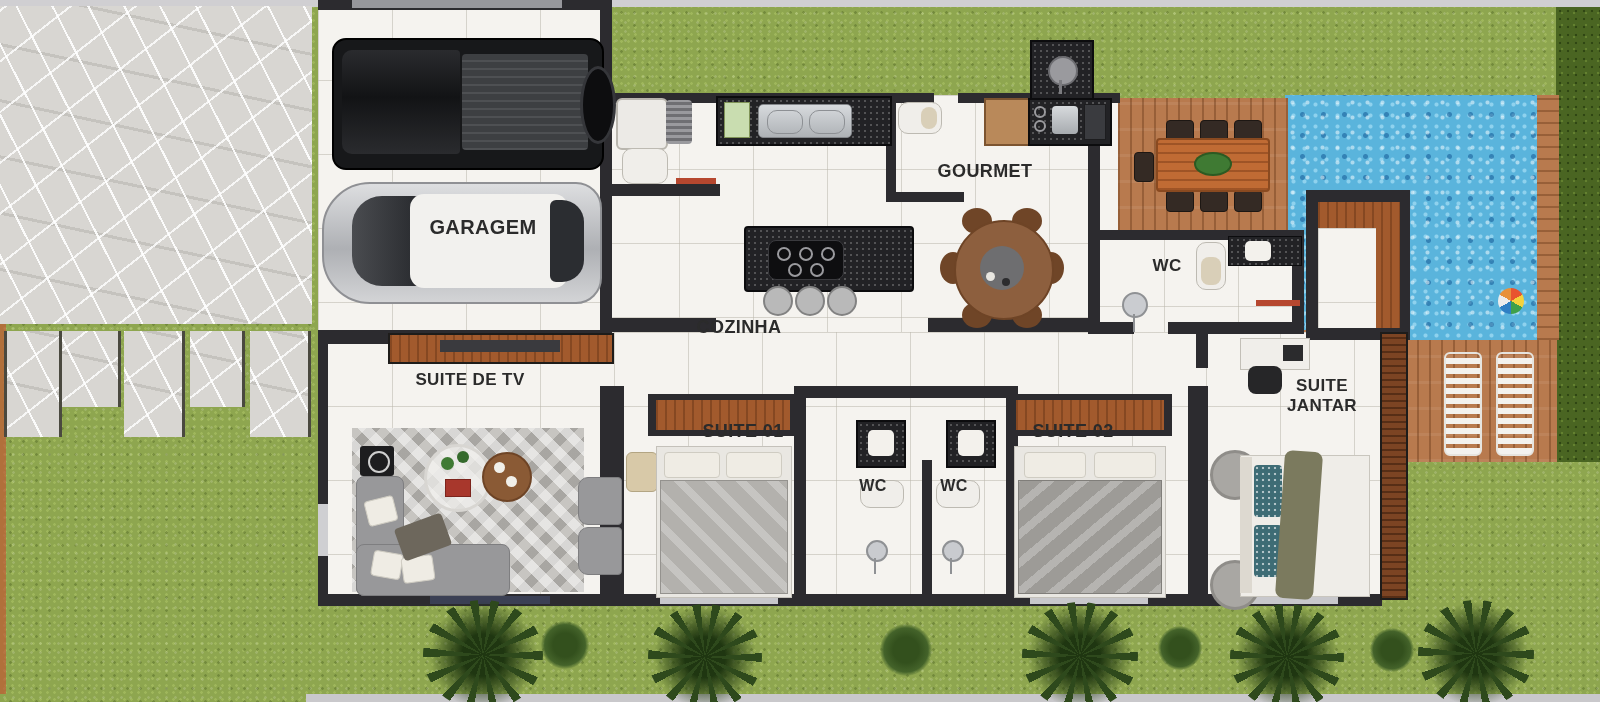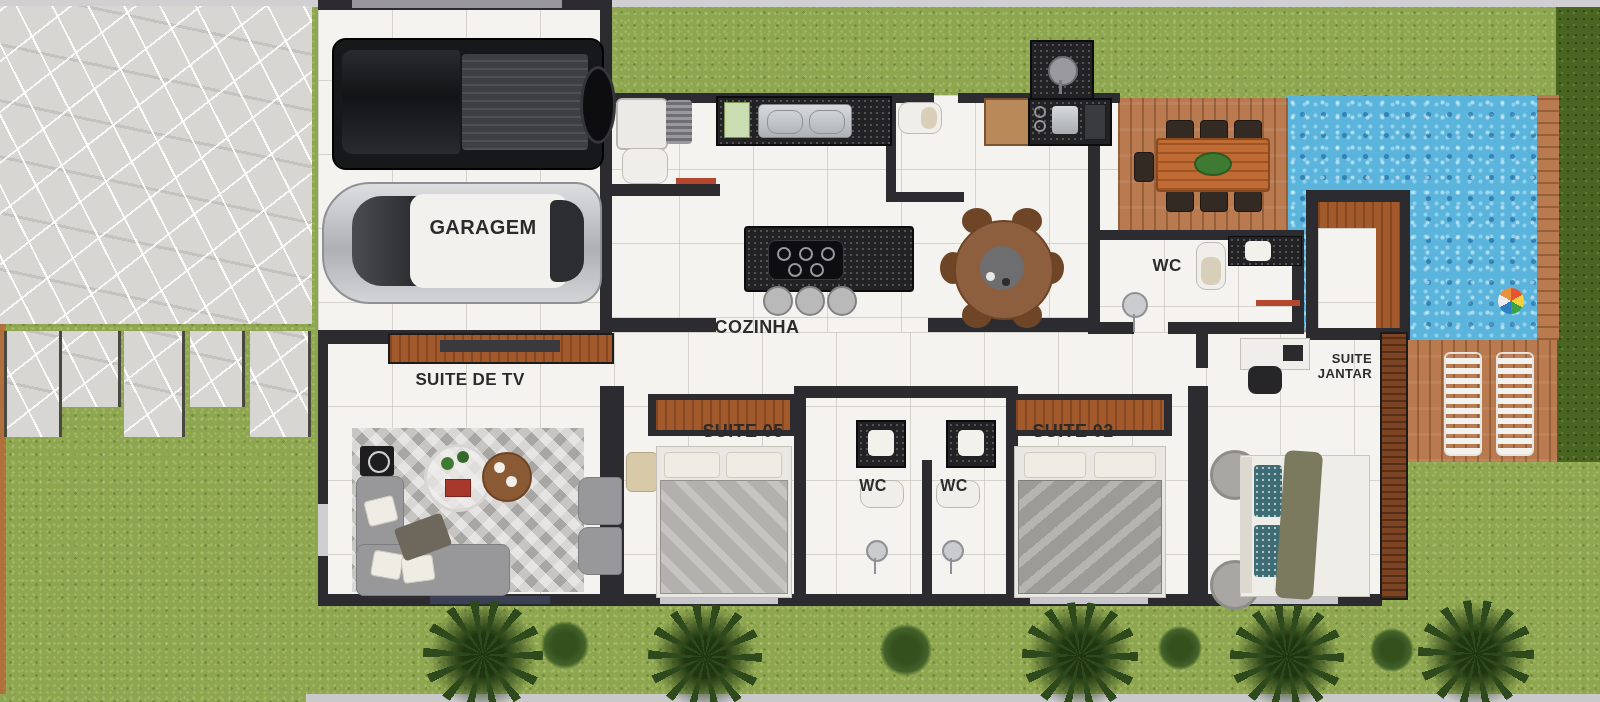--- a/index.html
+++ b/index.html
@@ -187,21 +187,21 @@
       <div class="a" style="left:8px;top:6px;width:10px;height:10px;border:2px solid #9a9a9e;border-radius:50%;"></div>
       <div class="a" style="left:30px;top:6px;width:10px;height:10px;border:2px solid #9a9a9e;border-radius:50%;"></div>
       <div class="a" style="left:52px;top:6px;width:10px;height:10px;border:2px solid #9a9a9e;border-radius:50%;"></div>
       <div class="a" style="left:19px;top:22px;width:10px;height:10px;border:2px solid #9a9a9e;border-radius:50%;"></div>
       <div class="a" style="left:41px;top:22px;width:10px;height:10px;border:2px solid #9a9a9e;border-radius:50%;"></div>
     </div>
   </div>
   <div class="a stool" style="left:763px;top:286px;width:26px;height:26px;"></div>
   <div class="a stool" style="left:795px;top:286px;width:26px;height:26px;"></div>
   <div class="a stool" style="left:827px;top:286px;width:26px;height:26px;"></div>
-  <div class="lbl" style="left:687px;top:317px;width:140px;font-size:18px;">COZINHA</div>
+  <div class="lbl" style="left:669px;top:317px;width:140px;font-size:18px;">COZINHA</div>
 
   <div class="a granite" style="left:1030px;top:40px;width:60px;height:58px;border:2px solid #0c0c0e;">
     <div class="a" style="left:16px;top:14px;width:26px;height:26px;background:#9a9a9e;border:2px solid #6d6d71;border-radius:50%;"></div>
     <div class="a" style="left:27px;top:38px;width:3px;height:14px;background:#7b7b7f;"></div>
   </div>
   <div class="a" style="left:984px;top:98px;width:44px;height:44px;background:#b9895a;border:2px solid #7c5430;"></div>
   <div class="a granite" style="left:1028px;top:98px;width:80px;height:44px;border:2px solid #0c0c0e;">
     <div class="a" style="left:4px;top:6px;width:8px;height:8px;border:2px solid #9a9a9e;border-radius:50%;"></div>
     <div class="a" style="left:4px;top:20px;width:8px;height:8px;border:2px solid #9a9a9e;border-radius:50%;"></div>
     <div class="a" style="left:22px;top:6px;width:26px;height:28px;background:linear-gradient(180deg,#d7dadd,#a7abaf);border-radius:4px;"></div>
@@ -215,20 +215,21 @@
     <div class="a" style="left:72px;top:2px;width:30px;height:26px;background:#6f4527;border-radius:50%;"></div>
     <div class="a" style="left:22px;top:96px;width:30px;height:26px;background:#6f4527;border-radius:50%;"></div>
     <div class="a" style="left:72px;top:96px;width:30px;height:26px;background:#6f4527;border-radius:50%;"></div>
     <div class="a" style="left:14px;top:14px;width:96px;height:96px;background:#8d5f3e;border:2px solid #6e4426;border-radius:50%;">
       <div class="a" style="left:24px;top:24px;width:44px;height:44px;background:#6e6e70;border-radius:50%;"></div>
       <div class="a" style="left:30px;top:50px;width:9px;height:9px;background:#e8e6e0;border-radius:50%;"></div>
       <div class="a" style="left:46px;top:56px;width:8px;height:8px;background:#2c2c2e;border-radius:50%;"></div>
     </div>
   </div>
   <div class="lbl" style="left:872px;top:161px;width:226px;font-size:18px;">
+    <div>GOURMET</div>
   </div>
 
   <div class="a chairdk" style="left:1166px;top:120px;width:26px;height:20px;"></div>
   <div class="a chairdk" style="left:1200px;top:120px;width:26px;height:20px;"></div>
   <div class="a chairdk" style="left:1234px;top:120px;width:26px;height:20px;"></div>
   <div class="a chairdk" style="left:1134px;top:152px;width:18px;height:28px;"></div>
   <div class="a chairdk" style="left:1166px;top:190px;width:26px;height:20px;"></div>
   <div class="a chairdk" style="left:1200px;top:190px;width:26px;height:20px;"></div>
   <div class="a chairdk" style="left:1234px;top:190px;width:26px;height:20px;"></div>
   <div class="a" style="left:1156px;top:138px;width:110px;height:50px;background:#c06b34;background-image:repeating-linear-gradient(0deg,rgba(80,30,5,.3) 0 2px,rgba(0,0,0,0) 2px 9px);border:2px solid #8a4a20;border-radius:4px;">
@@ -246,21 +247,21 @@
   <div class="a" style="left:1256px;top:300px;width:44px;height:6px;background:#b6472f;"></div>
   <div class="lbl" style="left:1145px;top:256px;width:44px;font-size:17px;">WC</div>
 
   <div class="a" style="left:1240px;top:338px;width:68px;height:30px;background:#f0eeea;border:1px solid #c2bfb7;">
     <div class="a" style="left:42px;top:6px;width:20px;height:16px;background:#2b2b2d;"></div>
   </div>
   <div class="a" style="left:1248px;top:366px;width:34px;height:28px;background:#262628;border-radius:8px;"></div>
 
   <div class="a wall" style="left:648px;top:394px;width:150px;height:42px;"></div>
   <div class="a woodf" style="left:656px;top:400px;width:134px;height:30px;"></div>
-  <div class="lbl" style="left:678px;top:421px;width:130px;font-size:18px;">SUITE 05</div>
+  <div class="lbl" style="left:678px;top:421px;width:130px;font-size:18px;">SUITE 01</div>
   <div class="a" style="left:626px;top:452px;width:30px;height:38px;background:#d8c9a8;border:1px solid #b3a583;border-radius:6px;"></div>
   <div class="a" style="left:656px;top:446px;width:134px;height:150px;">
     <div class="a" style="left:0;top:0;width:134px;height:150px;background:#e9e7e2;border:1px solid #c4c1ba;"></div>
     <div class="a pillow" style="left:8px;top:6px;width:54px;height:24px;"></div>
     <div class="a pillow" style="left:70px;top:6px;width:54px;height:24px;"></div>
     <div class="a" style="left:4px;top:34px;width:126px;height:112px;background:#b3b1ad;background-image:repeating-linear-gradient(45deg,rgba(255,255,255,.25) 0 8px,rgba(0,0,0,0) 8px 22px);border:1px solid #94928e;"></div>
   </div>
 
   <div class="a granite" style="left:856px;top:420px;width:46px;height:44px;border:2px solid #0c0c0e;">
     <div class="a" style="left:10px;top:8px;width:26px;height:26px;background:#f3f1ec;border-radius:5px;"></div>
@@ -280,21 +281,21 @@
   <div class="a wall" style="left:1008px;top:394px;width:164px;height:42px;"></div>
   <div class="a woodf" style="left:1016px;top:400px;width:148px;height:30px;"></div>
   <div class="lbl" style="left:1008px;top:421px;width:130px;font-size:18px;">SUITE 02</div>
   <div class="a" style="left:1014px;top:446px;width:150px;height:150px;">
     <div class="a" style="left:0;top:0;width:150px;height:150px;background:#e9e7e2;border:1px solid #c4c1ba;"></div>
     <div class="a pillow" style="left:10px;top:6px;width:60px;height:24px;"></div>
     <div class="a pillow" style="left:80px;top:6px;width:60px;height:24px;"></div>
     <div class="a" style="left:4px;top:34px;width:142px;height:112px;background:#9d9b97;background-image:repeating-linear-gradient(-40deg,rgba(255,255,255,.25) 0 8px,rgba(0,0,0,0) 8px 22px);border:1px solid #807e7a;"></div>
   </div>
 
-  <div class="lbl" style="left:1272px;top:352px;width:100px;font-size:13px;text-align:right;">
+  <div class="lbl" style="left:1272px;top:376px;width:100px;font-size:17px;">
     <div>SUITE</div>
     <div>JANTAR</div>
   </div>
   <div class="a" style="left:1210px;top:450px;width:44px;height:44px;background:#a9a7a3;border:3px solid #8f8d89;border-radius:50%;"></div>
   <div class="a" style="left:1210px;top:560px;width:44px;height:44px;background:#a9a7a3;border:3px solid #8f8d89;border-radius:50%;"></div>
   <div class="a" style="left:1240px;top:455px;width:128px;height:140px;">
     <div class="a" style="left:0;top:0;width:128px;height:140px;background:#efede8;border:1px solid #c9c6be;"></div>
     <div class="a" style="left:0;top:2px;width:12px;height:136px;background:#ddd9d0;"></div>
     <div class="a" style="left:14px;top:10px;width:28px;height:52px;background:#3e6c75;background-image:radial-gradient(rgba(255,255,255,.6) 1px,rgba(0,0,0,0) 1.6px);background-size:6px 6px;border-radius:4px;"></div>
     <div class="a" style="left:14px;top:70px;width:28px;height:52px;background:#3e6c75;background-image:radial-gradient(rgba(255,255,255,.6) 1px,rgba(0,0,0,0) 1.6px);background-size:6px 6px;border-radius:4px;"></div>

